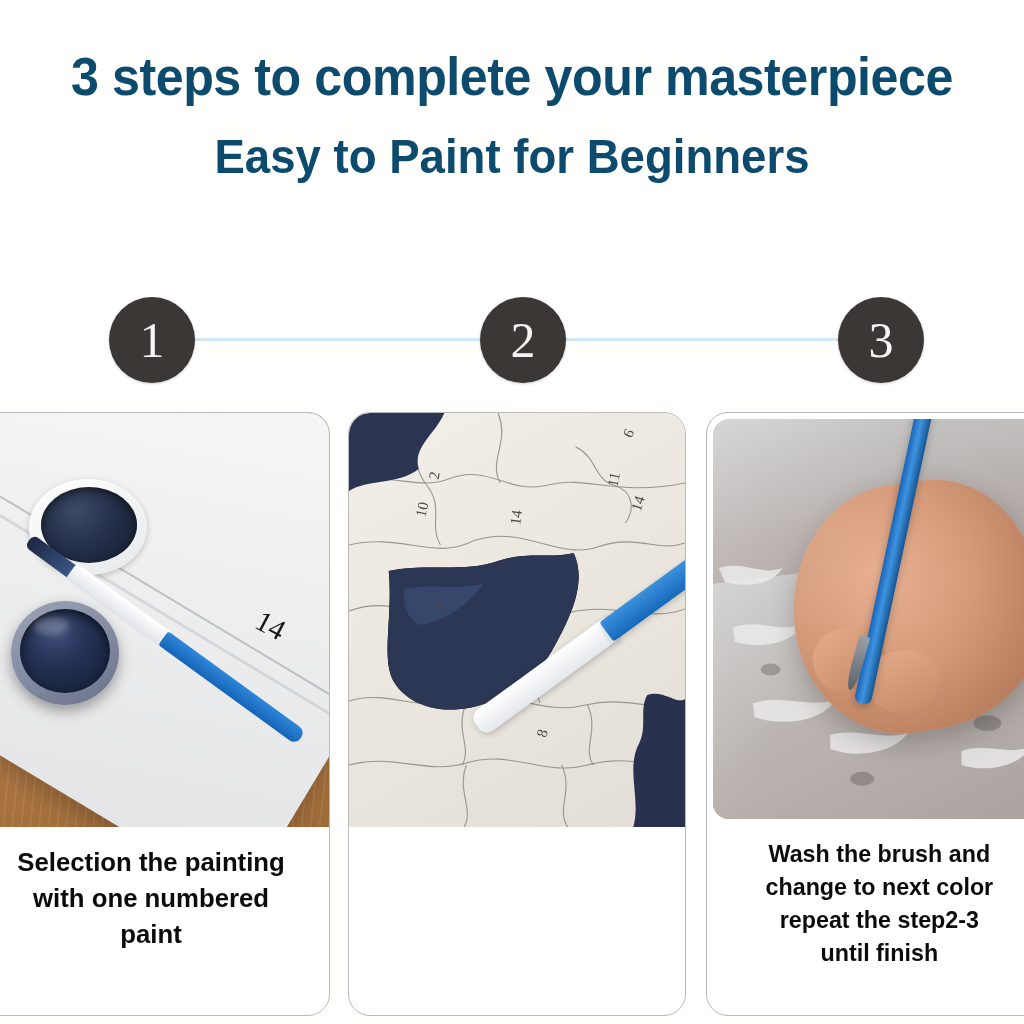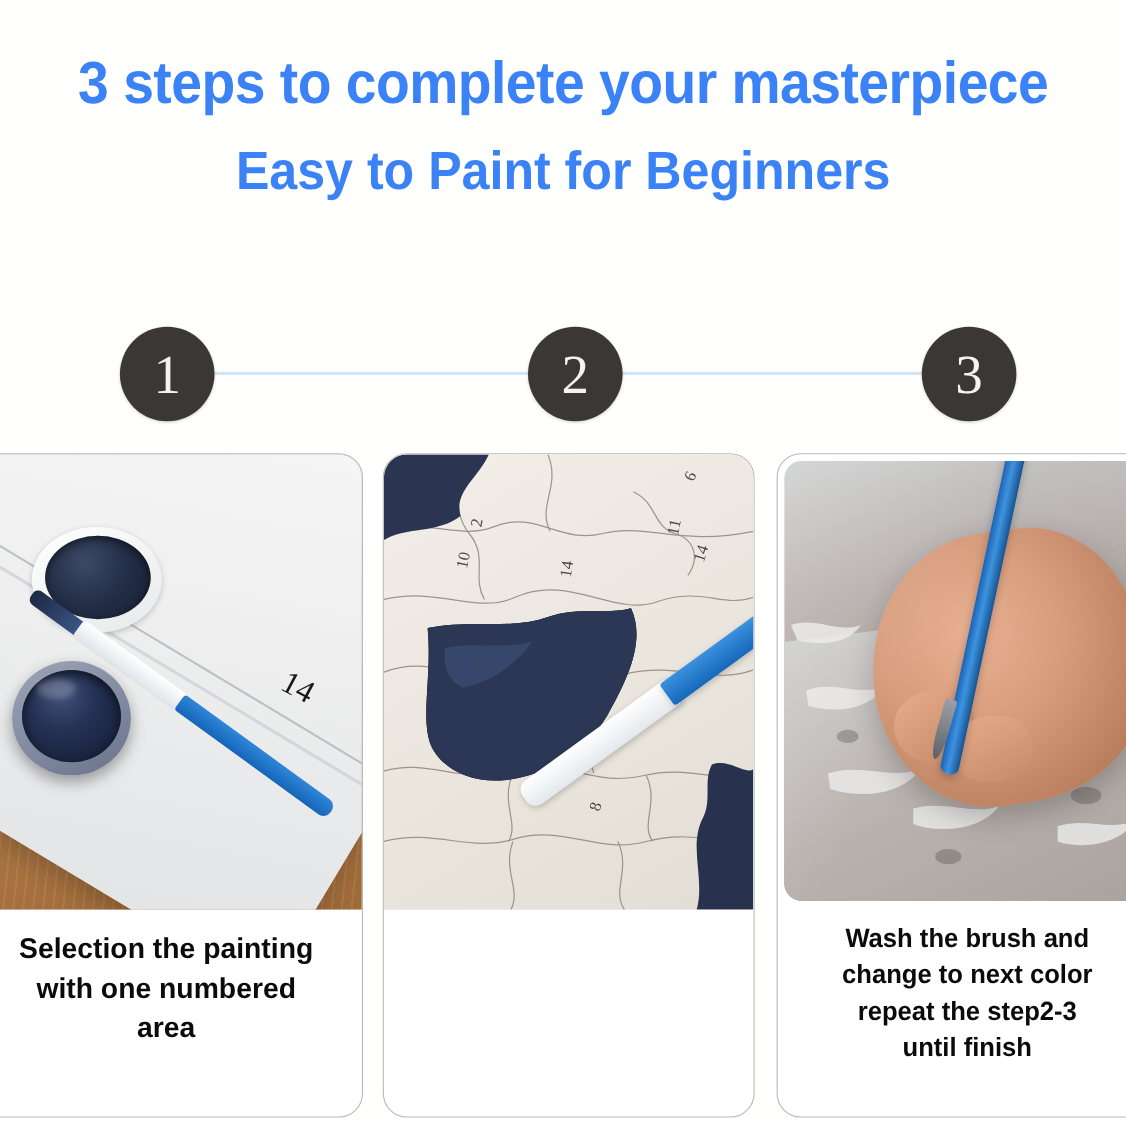--- a/index.html
+++ b/index.html
@@ -15,21 +15,21 @@
     position: relative;
   }
 
   
   .headline {
     position: absolute;
     top: 48px;
     left: 0;
     width: 1024px;
     text-align: center;
-    color: #3b82f6;
+    color: #0c4a6e;
   }
   .headline-line1 {
     display: block;
     font-size: 54px;
     font-weight: bold;
     letter-spacing: -0.5px;
     line-height: 1.05;
     transform: scaleX(0.93);
     transform-origin: center;
     white-space: nowrap;
@@ -367,21 +367,21 @@
       <div class="p1-pot">
         <div class="p1-pot-ink"></div>
         <div class="p1-pot-glint"></div>
       </div>
       <div class="p1-num">14</div>
     </div>
     <div class="caption">
       <p>
         <span>Selection the painting</span><br>
         <span>with one numbered</span><br>
-        <span>area</span>
+        <span>paint</span>
       </p>
     </div>
   </div>
 
   <div class="card c2">
     <div class="photo">
       <div class="p2-canvas"></div>
       <svg class="p2-svg" viewBox="0 0 338 414" preserveAspectRatio="none">
         <g fill="none" stroke="#8d8madd" stroke-width="1.1" opacity="0.85">
           <path d="M0,70 C40,58 70,78 100,66 C140,50 160,82 200,72 C240,62 270,84 338,70" stroke="#8b877e"></path>

